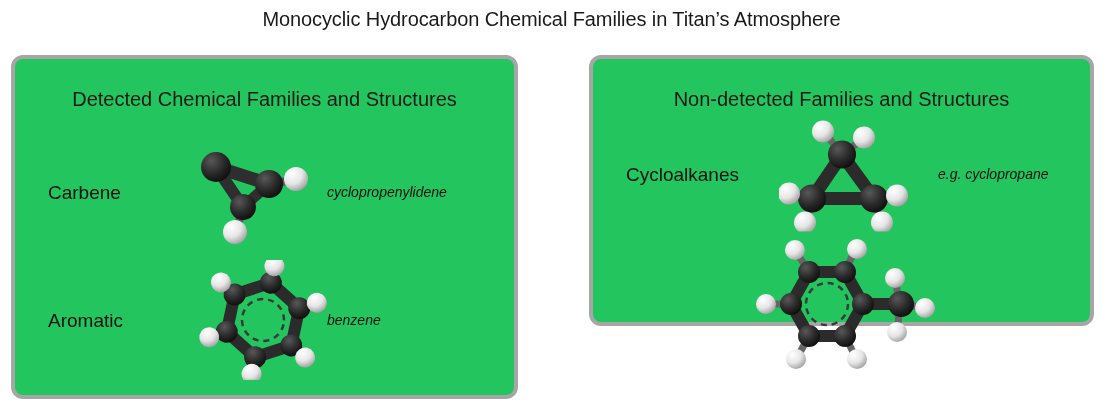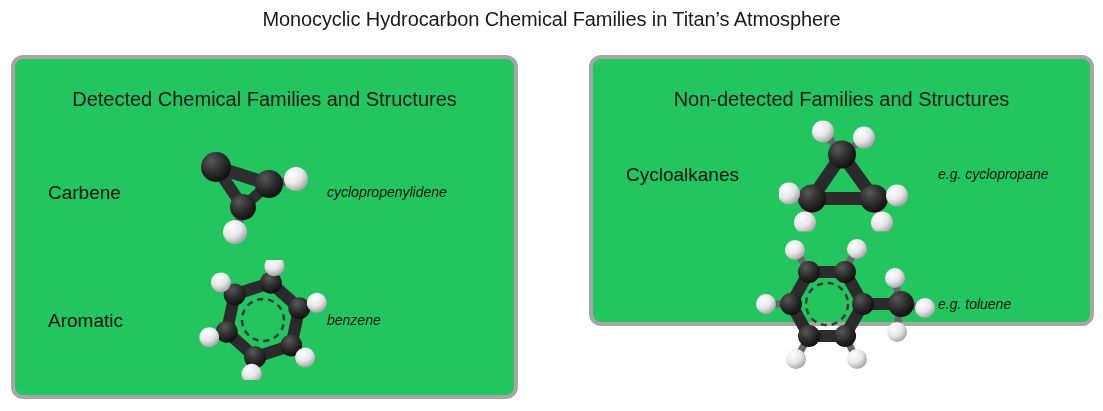--- a/index.html
+++ b/index.html
@@ -304,15 +304,14 @@
           <circle cx="13" cy="65" r="10"></circle>
           <circle cx="43" cy="120" r="10"></circle>
           <circle cx="104" cy="120" r="10"></circle>
           <circle cx="142" cy="39" r="10"></circle>
           <circle cx="172" cy="69" r="10"></circle>
           <circle cx="144" cy="93" r="10"></circle>
         </g>
       </svg>
     </div>
 
-    <div class="example-label">e.g. toluene</div>
   </div>
 </div>
 
 </body></html>

